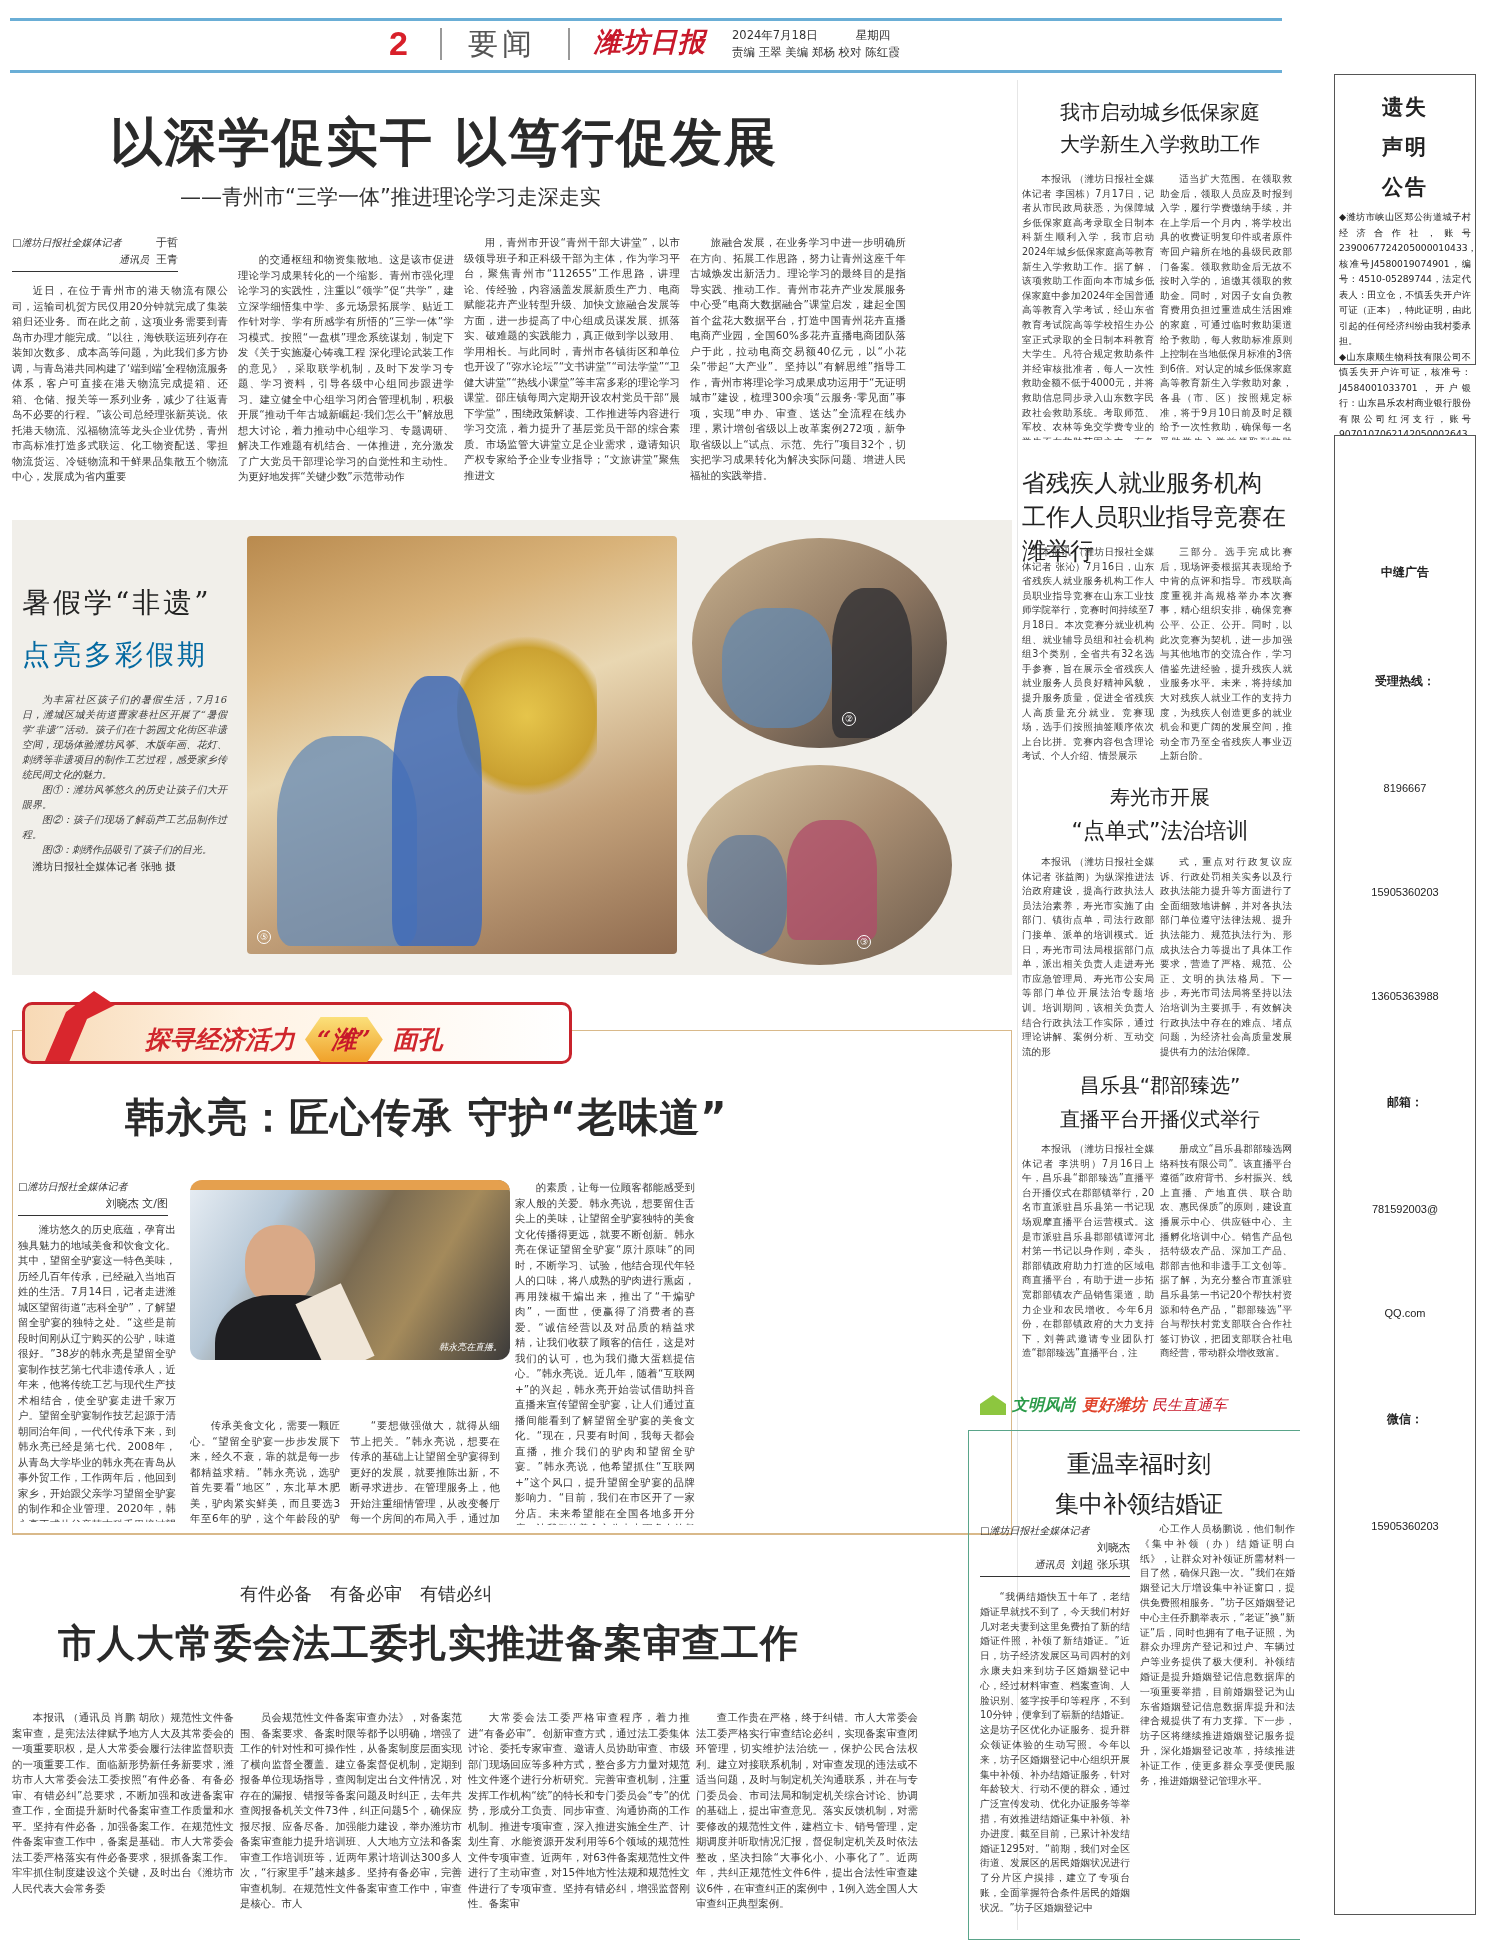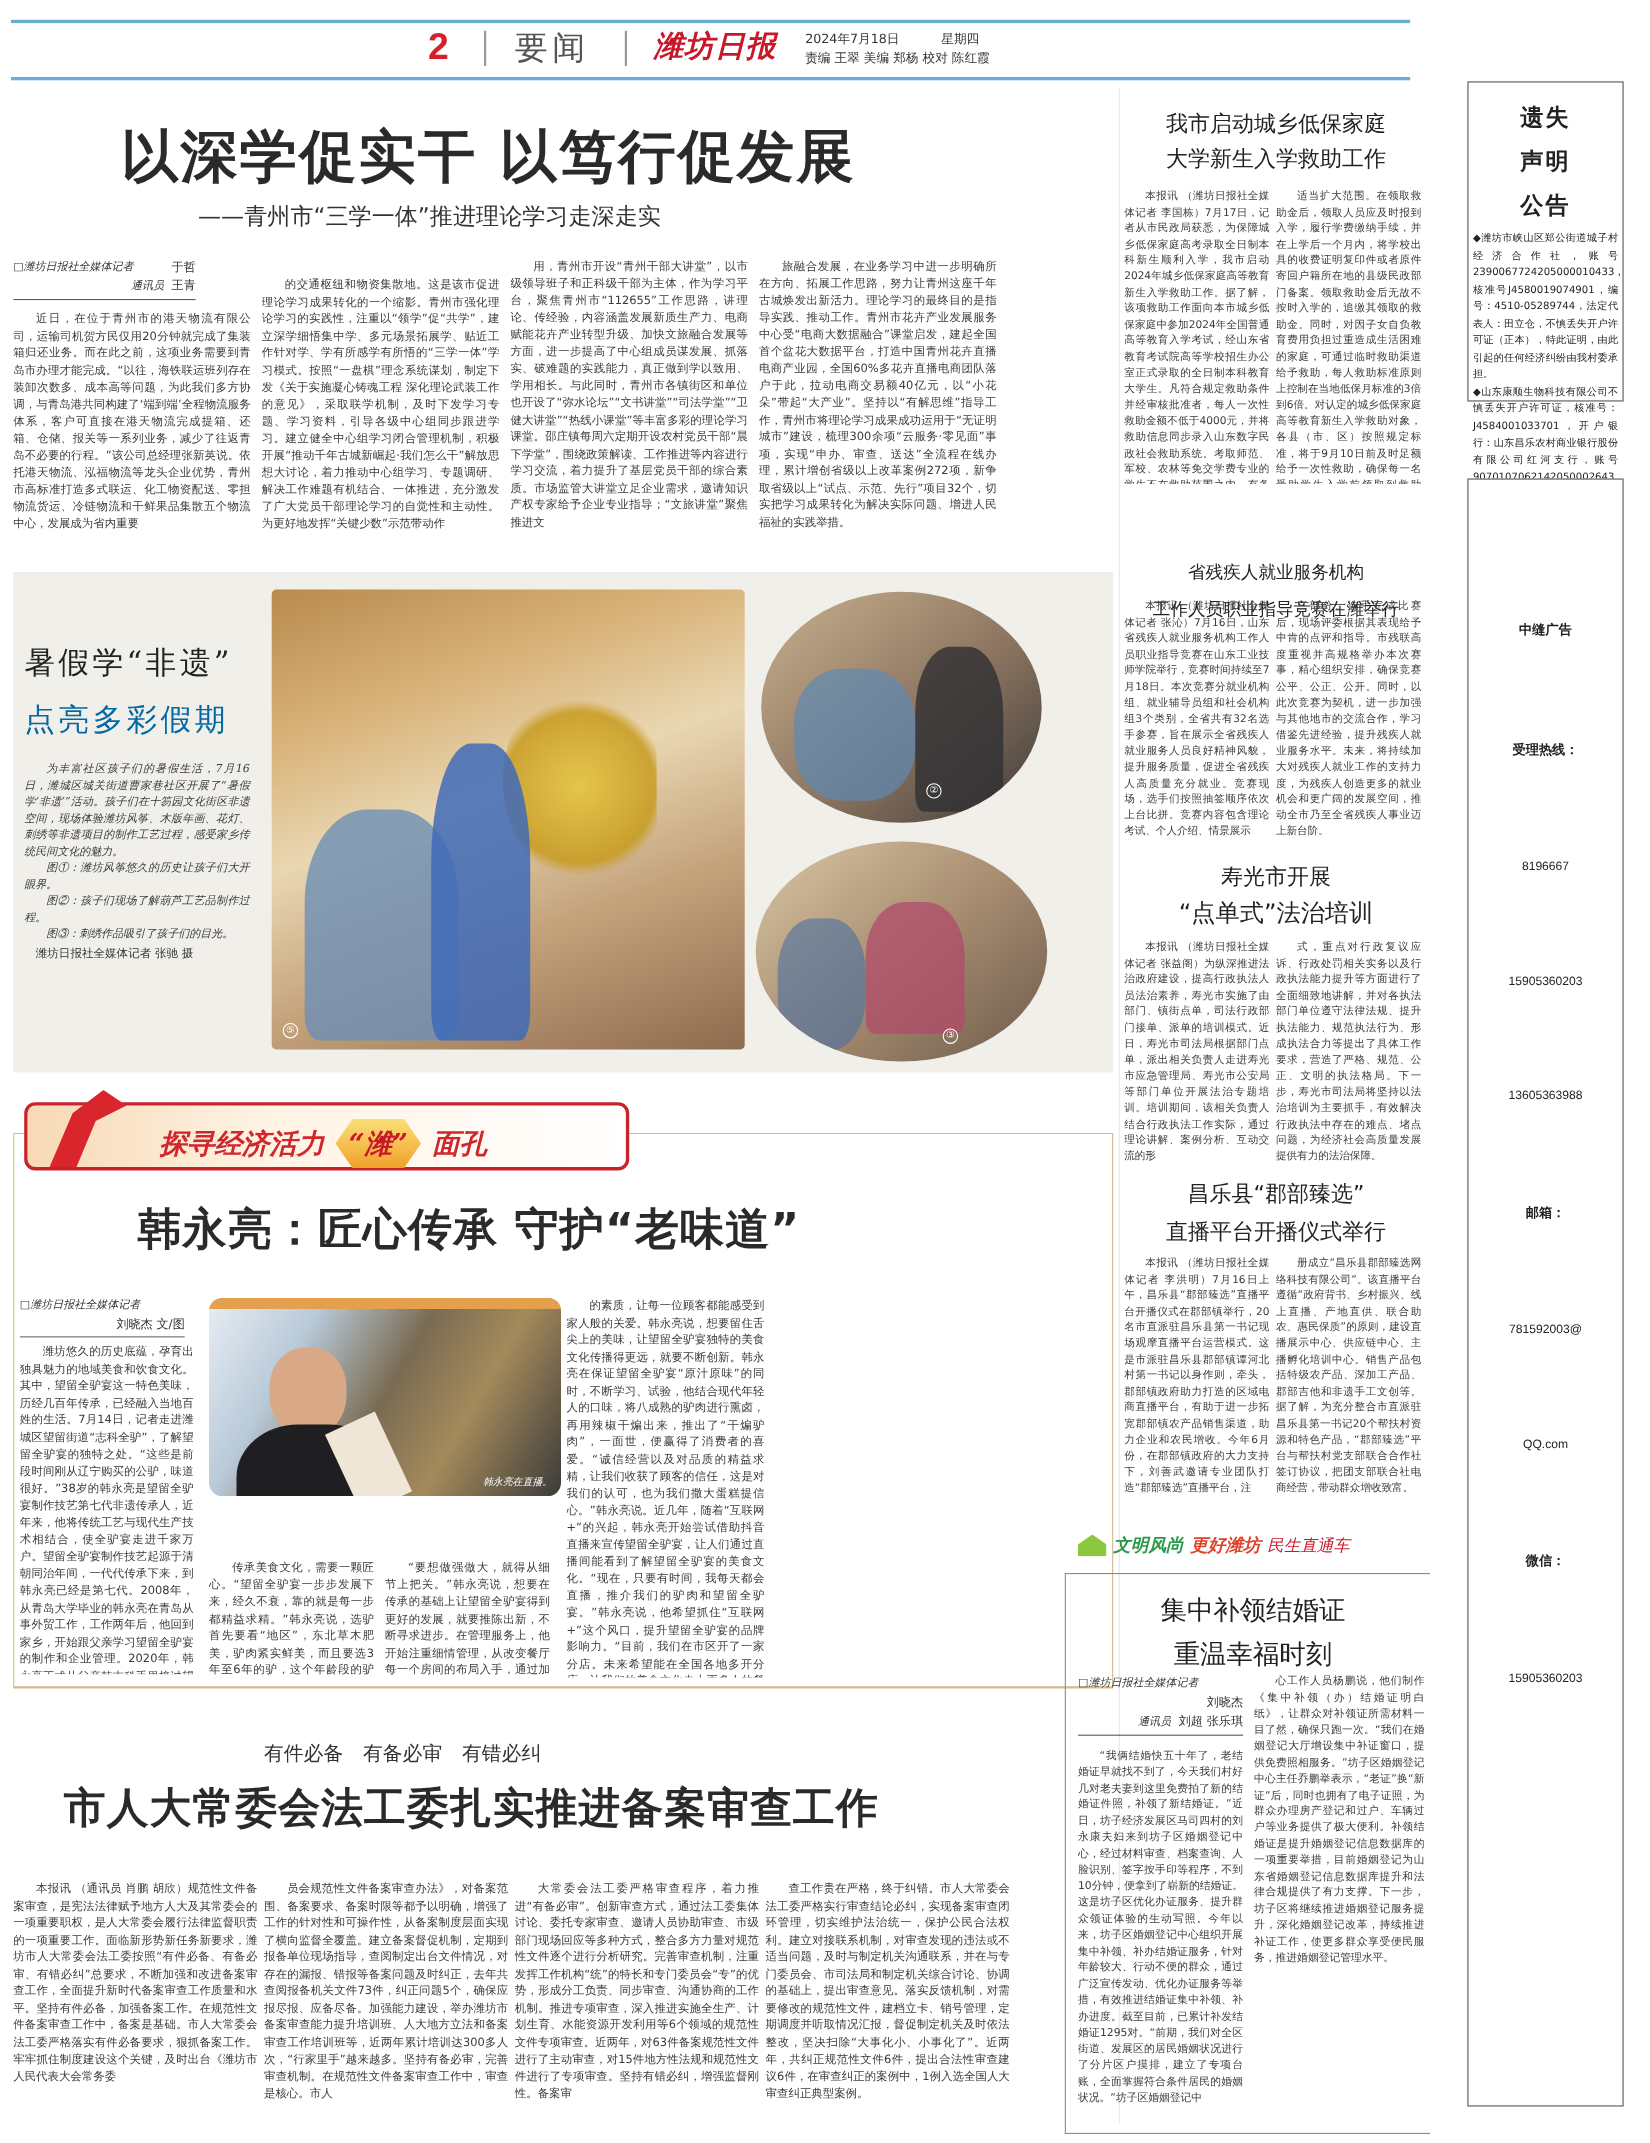--- a/index.html
+++ b/index.html
@@ -126,21 +126,21 @@
 <div class="col body-text" style="left:468px;top:1710px;width:222px;height:230px;">大常委会法工委严格审查程序，着力推进“有备必审”。创新审查方式，通过法工委集体讨论、委托专家审查、邀请人员协助审查、市级部门现场回应等多种方式，整合多方力量对规范性文件逐个进行分析研究。完善审查机制，注重发挥工作机构“统”的特长和专门委员会“专”的优势，形成分工负责、同步审查、沟通协商的工作机制。推进专项审查，深入推进实施全生产、计划生育、水能资源开发利用等6个领域的规范性文件专项审查。近两年，对63件备案规范性文件进行了主动审查，对15件地方性法规和规范性文件进行了专项审查。坚持有错必纠，增强监督刚性。备案审</div>
 <div class="col body-text" style="left:696px;top:1710px;width:222px;height:230px;">查工作贵在严格，终于纠错。市人大常委会法工委严格实行审查结论必纠，实现备案审查闭环管理，切实维护法治统一，保护公民合法权利。建立对接联系机制，对审查发现的违法或不适当问题，及时与制定机关沟通联系，并在与专门委员会、市司法局和制定机关综合讨论、协调的基础上，提出审查意见。落实反馈机制，对需要修改的规范性文件，建档立卡、销号管理，定期调度并听取情况汇报，督促制定机关及时依法整改，坚决扫除“大事化小、小事化了”。近两年，共纠正规范性文件6件，提出合法性审查建议6件，在审查纠正的案例中，1例入选全国人大审查纠正典型案例。</div>
 
 <div class="abs hl-sans" style="left:1022px;top:96px;width:276px;text-align:center;font-size:20px;line-height:32px;color:#222;">
   <div>我市启动城乡低保家庭</div>
   <div>大学新生入学救助工作</div>
 </div>
 <div class="col body-text" style="left:1022px;top:172px;width:132px;height:268px;font-size:9.6px;line-height:14.6px;">本报讯 （潍坊日报社全媒体记者 李国栋）7月17日，记者从市民政局获悉，为保障城乡低保家庭高考录取全日制本科新生顺利入学，我市启动2024年城乡低保家庭高等教育新生入学救助工作。据了解，该项救助工作面向本市城乡低保家庭中参加2024年全国普通高等教育入学考试，经山东省教育考试院高等学校招生办公室正式录取的全日制本科教育大学生。凡符合规定救助条件并经审核批准者，每人一次性救助金额不低于4000元，并将救助信息同步录入山东数字民政社会救助系统。考取师范、军校、农林等免交学费专业的学生不在救助范围之内。有条件的地方，可以根据当地实际情况</div>
 <div class="col body-text" style="left:1160px;top:172px;width:132px;height:268px;font-size:9.6px;line-height:14.6px;">适当扩大范围。在领取救助金后，领取人员应及时报到入学，履行学费缴纳手续，并在上学后一个月内，将学校出具的收费证明复印件或者原件寄回户籍所在地的县级民政部门备案。领取救助金后无故不按时入学的，追缴其领取的救助金。同时，对因子女自负教育费用负担过重造成生活困难的家庭，可通过临时救助渠道给予救助，每人救助标准原则上控制在当地低保月标准的3倍到6倍。对认定的城乡低保家庭高等教育新生入学救助对象，各县（市、区）按照规定标准，将于9月10日前及时足额给予一次性救助，确保每一名受助学生入学前领取到救助金。</div>
 
-<div class="abs hl-sans" style="left:1022px;top:466px;width:276px;text-align:center;font-size:16px;line-height:34px;color:#222;margin-top:37px;">
+<div class="abs hl-sans" style="left:1022px;top:466px;width:276px;text-align:left;font-size:24px;line-height:34px;color:#222;">
   <div>省残疾人就业服务机构</div>
   <div>工作人员职业指导竞赛在潍举行</div>
 </div>
 <div class="col body-text" style="left:1022px;top:545px;width:132px;height:215px;font-size:9.6px;line-height:14.6px;">本报讯 （潍坊日报社全媒体记者 张沁）7月16日，山东省残疾人就业服务机构工作人员职业指导竞赛在山东工业技师学院举行，竞赛时间持续至7月18日。本次竞赛分就业机构组、就业辅导员组和社会机构组3个类别，全省共有32名选手参赛，旨在展示全省残疾人就业服务人员良好精神风貌，提升服务质量，促进全省残疾人高质量充分就业。竞赛现场，选手们按照抽签顺序依次上台比拼。竞赛内容包含理论考试、个人介绍、情景展示</div>
 <div class="col body-text" style="left:1160px;top:545px;width:132px;height:215px;font-size:9.6px;line-height:14.6px;">三部分。选手完成比赛后，现场评委根据其表现给予中肯的点评和指导。市残联高度重视并高规格举办本次赛事，精心组织安排，确保竞赛公平、公正、公开。同时，以此次竞赛为契机，进一步加强与其他地市的交流合作，学习借鉴先进经验，提升残疾人就业服务水平。未来，将持续加大对残疾人就业工作的支持力度，为残疾人创造更多的就业机会和更广阔的发展空间，推动全市乃至全省残疾人事业迈上新台阶。</div>
 
 <div class="abs hl-sans" style="left:1022px;top:780px;width:276px;text-align:center;font-size:20px;line-height:34px;color:#222;">
   <div>寿光市开展</div>
   <div style="font-size:22px;">“点单式”法治培训</div>
 </div>
@@ -155,22 +155,22 @@
 <div class="col body-text" style="left:1160px;top:1142px;width:132px;height:238px;font-size:9.6px;line-height:14.6px;">册成立“昌乐县郡部臻选网络科技有限公司”。该直播平台遵循“政府背书、乡村振兴、线上直播、产地直供、联合助农、惠民保质”的原则，建设直播展示中心、供应链中心、主播孵化培训中心。销售产品包括特级农产品、深加工产品、郡部吉他和非遗手工文创等。据了解，为充分整合市直派驻昌乐县第一书记20个帮扶村资源和特色产品，“郡部臻选”平台与帮扶村党支部联合合作社签订协议，把团支部联合社电商经营，带动群众增收致富。</div>
 
 <div class="abs" style="left:980px;top:1390px;width:320px;height:30px;display:flex;align-items:center;white-space:nowrap;">
   <span style="display:inline-block;width:26px;height:20px;margin-right:6px;background:#8dc63f;clip-path:polygon(50% 0,100% 45%,100% 100%,0 100%,0 45%);"></span>
   <span style="font-size:16px;font-weight:bold;font-style:italic;color:#2a9a48;">文明风尚</span>
   <span style="font-size:16px;font-weight:bold;font-style:italic;color:#e0432b;margin-left:6px;">更好潍坊</span>
   <span style="font-size:15px;font-family:'DejaVu Serif',serif;font-style:italic;color:#c8182a;margin-left:6px;">民生直通车</span>
 </div>
 <div class="abs" style="left:968px;top:1430px;width:332px;height:510px;border:1.5px solid #5aa58a;border-right:none;"></div>
 <div class="abs hl-sans" style="left:980px;top:1444px;width:318px;text-align:center;font-size:24px;line-height:40px;color:#222;">
+  <div>重温幸福时刻</div>
   <div>集中补领结婚证</div>
-  <div>重温幸福时刻</div>
 </div>
 <div class="col" style="left:980px;top:1522px;width:150px;">
   <div class="byline">
     <div class="ital">□潍坊日报社全媒体记者</div>
     <div style="text-align:right;">刘晓杰</div>
     <div style="text-align:right;"><span class="ital">通讯员</span>&nbsp;&nbsp;<span>刘超 张乐琪</span></div>
   </div>
 </div>
 <div class="col body-text" style="left:980px;top:1590px;width:150px;height:345px;font-size:9.8px;line-height:14.8px;">“我俩结婚快五十年了，老结婚证早就找不到了，今天我们村好几对老夫妻到这里免费拍了新的结婚证件照，补领了新结婚证。”近日，坊子经济发展区马司四村的刘永康夫妇来到坊子区婚姻登记中心，经过材料审查、档案查询、人脸识别、签字按手印等程序，不到10分钟，便拿到了崭新的结婚证。这是坊子区优化办证服务、提升群众领证体验的生动写照。今年以来，坊子区婚姻登记中心组织开展集中补领、补办结婚证服务，针对年龄较大、行动不便的群众，通过广泛宣传发动、优化办证服务等举措，有效推进结婚证集中补领、补办进度。截至目前，已累计补发结婚证1295对。“前期，我们对全区街道、发展区的居民婚姻状况进行了分片区户摸排，建立了专项台账，全面掌握符合条件居民的婚姻状况。”坊子区婚姻登记中</div>
 <div class="col body-text" style="left:1140px;top:1522px;width:155px;height:413px;font-size:9.8px;line-height:14.8px;">心工作人员杨鹏说，他们制作《集中补领（办）结婚证明白纸》，让群众对补领证所需材料一目了然，确保只跑一次。“我们在婚姻登记大厅增设集中补证窗口，提供免费照相服务。”坊子区婚姻登记中心主任乔鹏举表示，“老证”换“新证”后，同时也拥有了电子证照，为群众办理房产登记和过户、车辆过户等业务提供了极大便利。补领结婚证是提升婚姻登记信息数据库的一项重要举措，目前婚姻登记为山东省婚姻登记信息数据库提升和法律合规提供了有力支撑。下一步，坊子区将继续推进婚姻登记服务提升，深化婚姻登记改革，持续推进补证工作，使更多群众享受便民服务，推进婚姻登记管理水平。</div>

